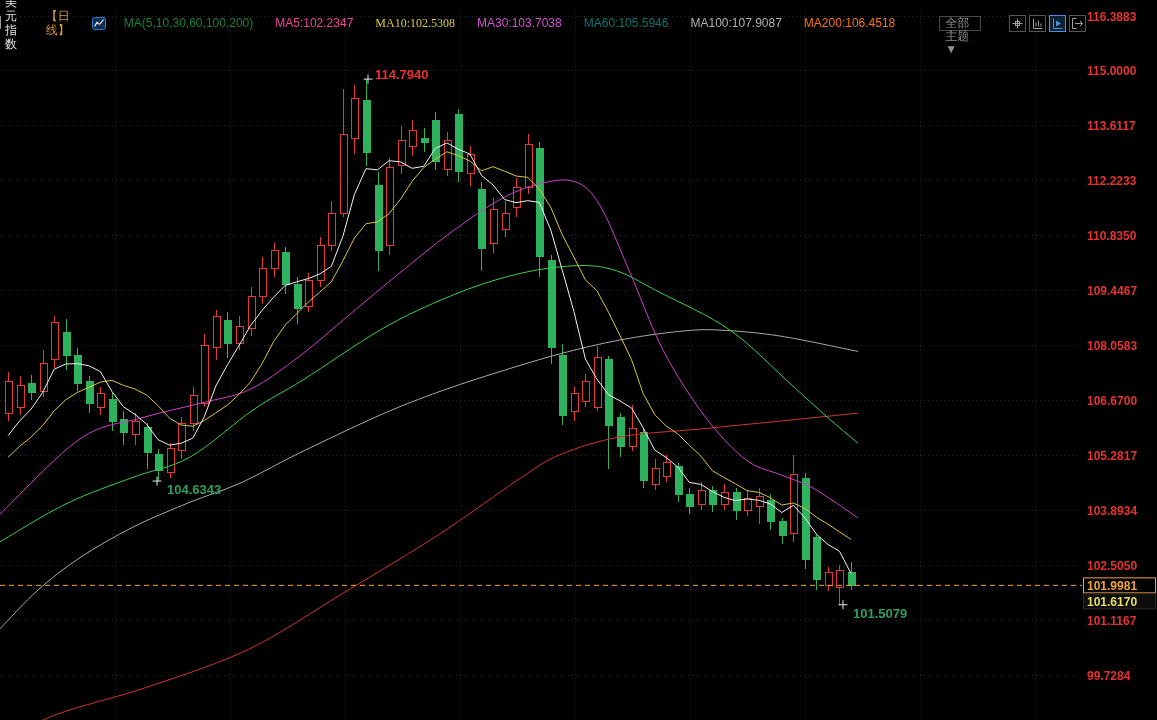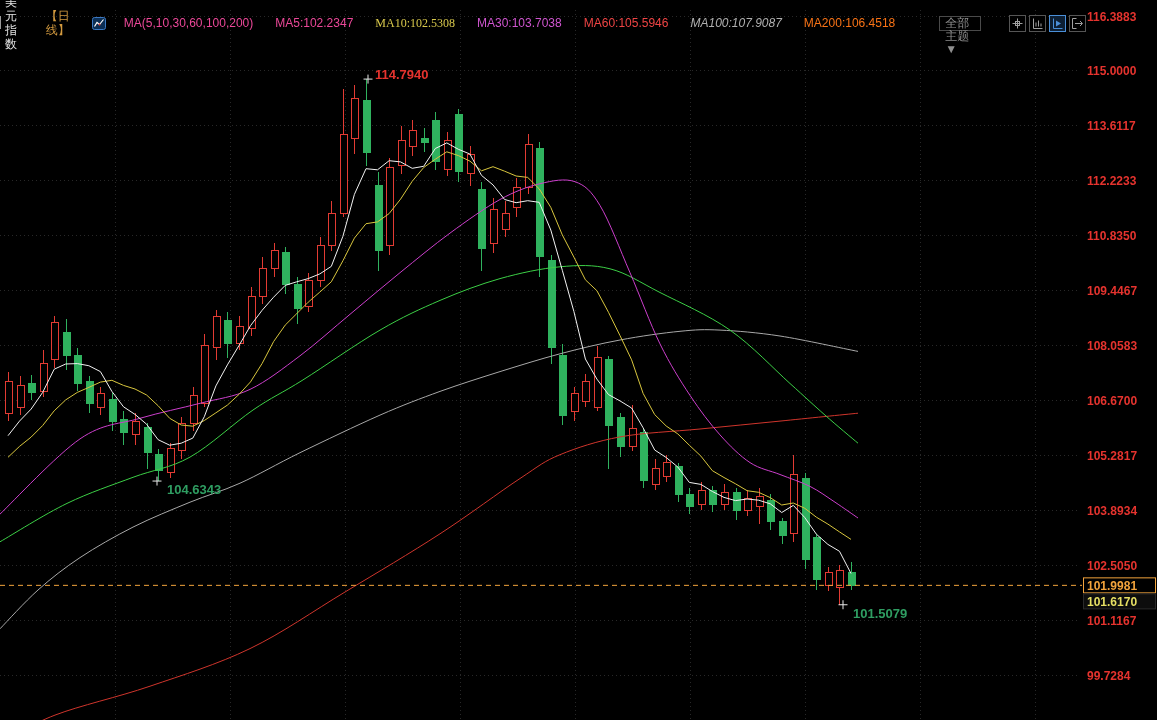--- a/index.html
+++ b/index.html
@@ -6,21 +6,21 @@
   #stage{position:relative;width:1157px;height:720px;background:#000;overflow:hidden;
          font-family:"Liberation Sans",sans-serif;}
   #chart{position:absolute;left:0;top:0;}
   .header{position:absolute;left:0;top:15px;width:1090px;height:16px;display:flex;
           align-items:center;gap:22px;font-size:12px;line-height:14px;z-index:5;
           padding-left:5px;box-sizing:border-box;}
   .header::before{content:"";position:absolute;left:0;top:1px;width:1px;height:13px;background:#9a9a9a;}
   .sym{color:#e3e3e3;}
   .per{color:#d39a3f;text-align:right;}
   .badge{width:14px;height:13px;display:inline-block;}
-  .magrp{color:#ec4899;}
+  .magrp{color:#15803d;}
   .mav{white-space:nowrap;}
   .spacer{flex:1;}
   .theme{color:#8f8f8f;border:1px solid #4a4a4a;padding:0 5px;height:13px;line-height:13px;
          font-size:12px;cursor:pointer;}
   .tools{display:flex;gap:3px;margin-right:4px;margin-left:6px;}
   .tool{width:15px;height:15px;border:1px solid #555;display:flex;align-items:center;
         justify-content:center;cursor:pointer;background:#000;}
   .tool.sel{border-color:#4a8fd8;background:#0d1f33;}
   svg text.ylab{fill:#e5332e;font-size:12px;font-weight:700;font-family:"Liberation Sans",sans-serif;}
   svg text.ann{font-size:13px;font-weight:700;font-family:"Liberation Sans",sans-serif;}
@@ -400,22 +400,22 @@
       <svg width="14" height="13" viewBox="0 0 14 13">
         <rect x="0.5" y="0.5" width="13" height="12" rx="2" fill="#0c2f55" stroke="#3b78c2"></rect>
         <polyline points="2.5,9.5 5,5.5 7.5,7.5 11.5,2.5" fill="none" stroke="#fff" stroke-width="1.2"></polyline>
         <circle cx="7.5" cy="7.5" r="1" fill="#dd4038"></circle>
       </svg>
     </span>
     <span class="magrp" style="margin-left:-4px">MA(5,10,30,60,100,200)</span>
     <span class="mav" style="color: #ec4899;">MA5:102.2347</span>
     <span class="mav" style="color: rgb(217, 201, 76); font-family: Liberation Serif, serif;">MA10:102.5308</span>
     <span class="mav" style="color: rgb(207, 85, 207);">MA30:103.7038</span>
-    <span class="mav" style="color: #ef4444;">MA60:105.5946</span>
-    <span class="mav" style="color: rgb(176, 176, 176); font-style: italic;">MA100:107.9087</span>
+    <span class="mav" style="color: #0f766e;">MA60:105.5946</span>
+    <span class="mav" style="color: rgb(176, 176, 176);">MA100:107.9087</span>
     <span class="mav" style="color: #f97316;">MA200:106.4518</span>
     <div class="spacer"></div>
     <div class="theme">全部主题▼</div>
     <div class="tools">
       <div class="tool">
         <svg width="11" height="11" viewBox="0 0 11 11">
           <path d="M5.5 0.5v10 M0.5 5.5h10" stroke="#a0a0a0" fill="none"></path>
           <rect x="3.5" y="3.5" width="4" height="4" fill="none" stroke="#a0a0a0"></rect>
         </svg>
       </div>

